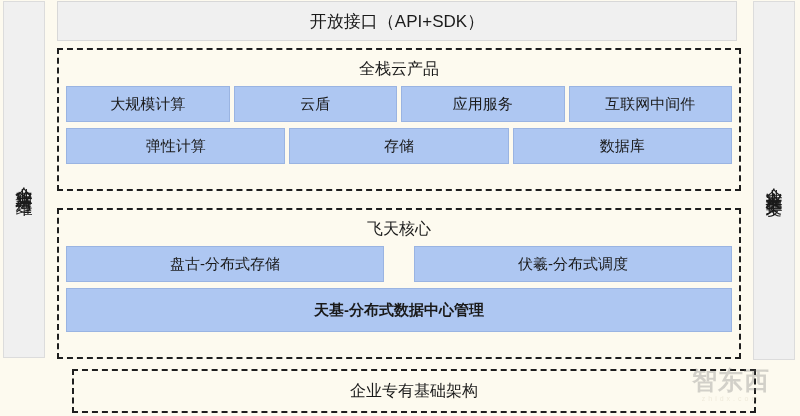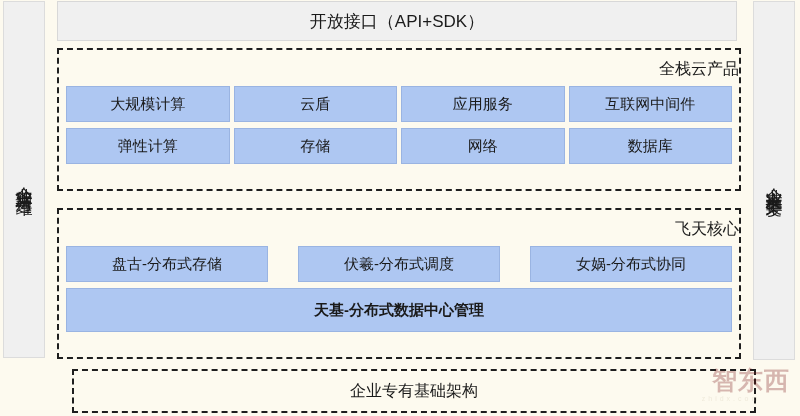--- a/index.html
+++ b/index.html
@@ -64,21 +64,21 @@
   }
 
   
   .group {
     position: absolute;
     border: 2px dashed #1e1e1e;
     background: #fdfaef;
     box-sizing: border-box;
   }
   .group-title {
-    text-align: right;
+    text-align: center;
     font-size: 16px;
     line-height: 1;
     margin-top: 11px;
     margin-bottom: 9px;
   }
 
   #group-cloud  { left: 57px; top: 48px;  width: 684px; height: 143px; }
   #group-apsara { left: 57px; top: 208px; width: 684px; height: 151px; }
   #group-infra  { left: 72px; top: 369px; width: 684px; height: 44px;
                   display: flex; align-items: center; justify-content: center; }
@@ -120,23 +120,23 @@
     left: 672px;
     top: 366px;
     width: 118px;
     height: 44px;
     pointer-events: none;
     opacity: 0.30;
   }
   #watermark .wm-main {
     font-size: 25px;
     letter-spacing: 1px;
-    color: #7f1d1d;
+    color: #737373;
     line-height: 28px;
-    text-align: right;
+    text-align: center;
     font-weight: bold;
   }
   #watermark .wm-sub {
     font-size: 7px;
     letter-spacing: 3px;
     color: #cdc4ab;
     text-align: center;
     line-height: 9px;
   }
 </style>
@@ -161,31 +161,29 @@
     <div class="group-title">全栈云产品</div>
     <div class="tile-row" id="cloud-row-1">
       <div class="tile">大规模计算</div>
       <div class="tile">云盾</div>
       <div class="tile">应用服务</div>
       <div class="tile">互联网中间件</div>
     </div>
     <div class="tile-row" id="cloud-row-2">
       <div class="tile">弹性计算</div>
       <div class="tile">存储</div>
-      <div class="tile">网络</div>
       <div class="tile">数据库</div>
     </div>
   </div>
 
   <div class="group" id="group-apsara">
     <div class="group-title">飞天核心</div>
     <div class="tile-row" id="apsara-row-1">
       <div class="tile">盘古-分布式存储</div>
       <div class="tile">伏羲-分布式调度</div>
-      <div class="tile">女娲-分布式协同</div>
     </div>
     <div class="tile-row" id="apsara-row-2">
       <div class="tile">天基-分布式数据中心管理</div>
     </div>
   </div>
 
   <div class="group" id="group-infra">
     <div class="group-title">企业专有基础架构</div>
   </div>
 

